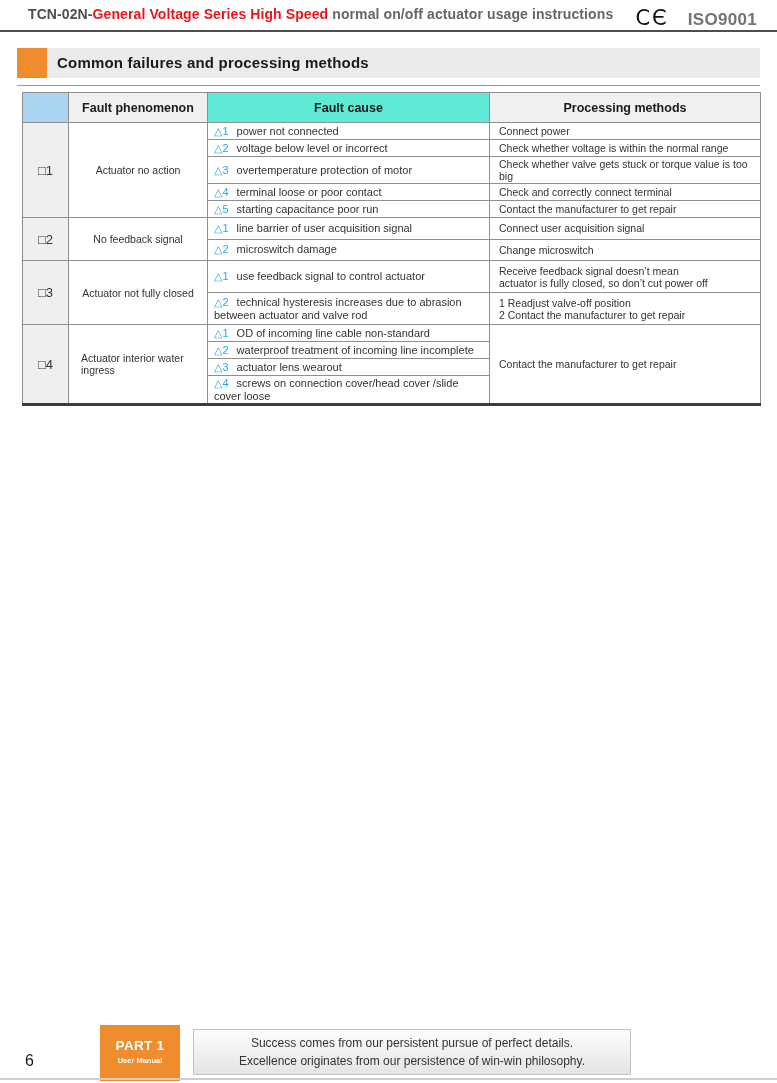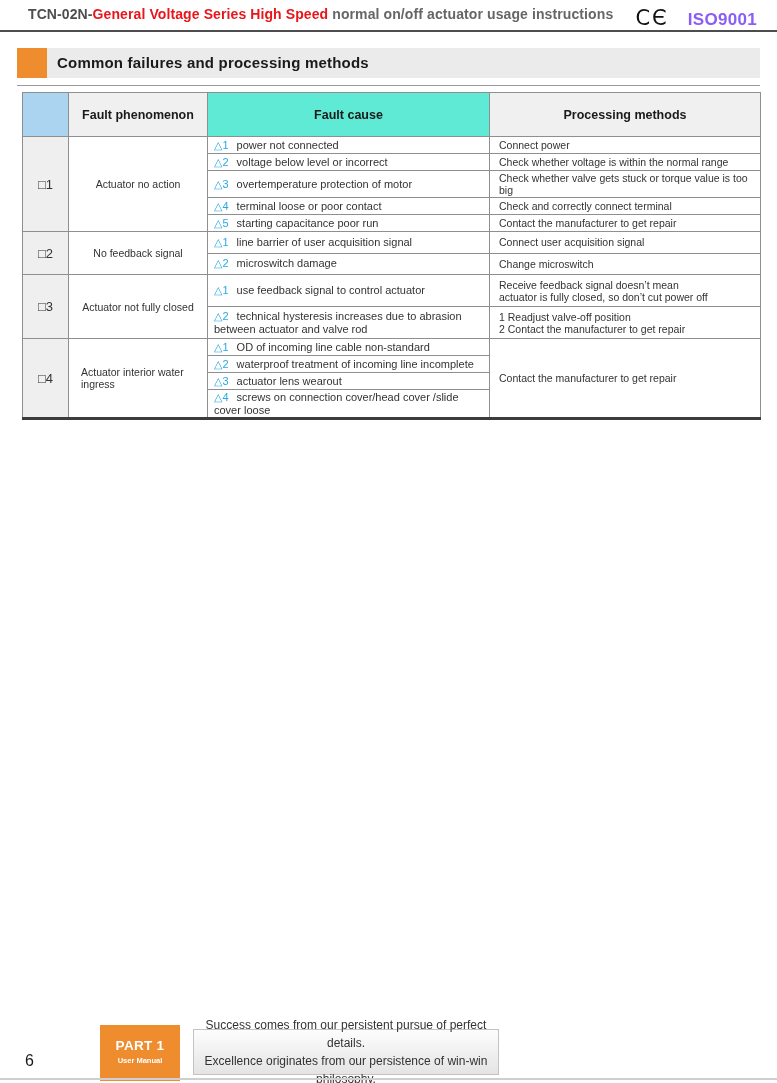--- a/index.html
+++ b/index.html
@@ -19,21 +19,21 @@
     top: 6px; left: 28px; right: 20px;
     display: flex;
     justify-content: space-between;
     align-items: flex-start;
   }
   .doc-title { font-size: 14px; font-weight: bold; color: #4d4d4d; letter-spacing: 0.1px; }
   .doc-title .red { color: #e8151b; }
   .doc-title .suffix { color: #666; }
   .certs { display: flex; align-items: baseline; gap: 19px; white-space: nowrap; }
   .ce-mark { font-size: 21px; font-weight: 500; color: #111; letter-spacing: 2px; font-family: "DejaVu Sans", sans-serif; }
-  .iso-label { font-size: 17px; font-weight: bold; color: #8b5cf6; letter-spacing: 0.3px; }
+  .iso-label { font-size: 17px; font-weight: bold; color: #737373; letter-spacing: 0.3px; }
   .header-rule { position: absolute; top: 30px; left: 0; width: 777px; height: 2px; background: #4d4d4d; }
 
   
   .section-bar {
     position: absolute;
     top: 48px; left: 17px;
     width: 743px; height: 30px;
     background: #ebebeb;
   }
   .orange-square {
@@ -56,21 +56,21 @@
     position: absolute;
     top: 92px; left: 22px;
     width: 738px;
     border-collapse: collapse;
     table-layout: fixed;
   }
   table.failures th, table.failures td {
     border: 1px solid #8f8f8f;
   }
   table.failures { border-bottom: 3px solid #3c3c3c; }
-  table.failures thead tr { height: 44px; }
+  table.failures thead tr { height: 30px; }
   th.col0 { width: 46px;  background: #aad4f0; }
   th.col1 { width: 139px; background: #f0f0f0; }
   th.col2 { width: 282px; background: #5eead4; }
   th.col3 { width: 271px; background: #f0f0f0; }
   table.failures th { font-size: 12.5px; font-weight: bold; color: #1a1a1a; text-align: center; }
 
   table.failures tbody tr { height: 17px; }
   table.failures tbody tr.block-2 { height: 32px; }
   .cell-id {
     background: #efefef;
@@ -112,21 +112,21 @@
     width: 80px; height: 56px;
     background: #ee8c2e;
     color: #fff;
     text-align: center;
   }
   .part-box .part-label { font-size: 13.5px; font-weight: bold; margin-top: 13px; letter-spacing: 0.3px; }
   .part-box .part-sub { font-size: 7.5px; font-weight: bold; margin-top: 3px; }
   .quote-box {
     position: absolute;
     left: 193px; top: 1029px;
-    width: 306px; height: 46px;
+    width: 438px; height: 46px;
     border: 1px solid #c3c3c3;
     background: linear-gradient(#fdfdfd, #e4e4e4);
     display: flex;
     flex-direction: column;
     justify-content: center;
     text-align: center;
     font-size: 12px;
     color: #333;
     line-height: 1.5;
   }

